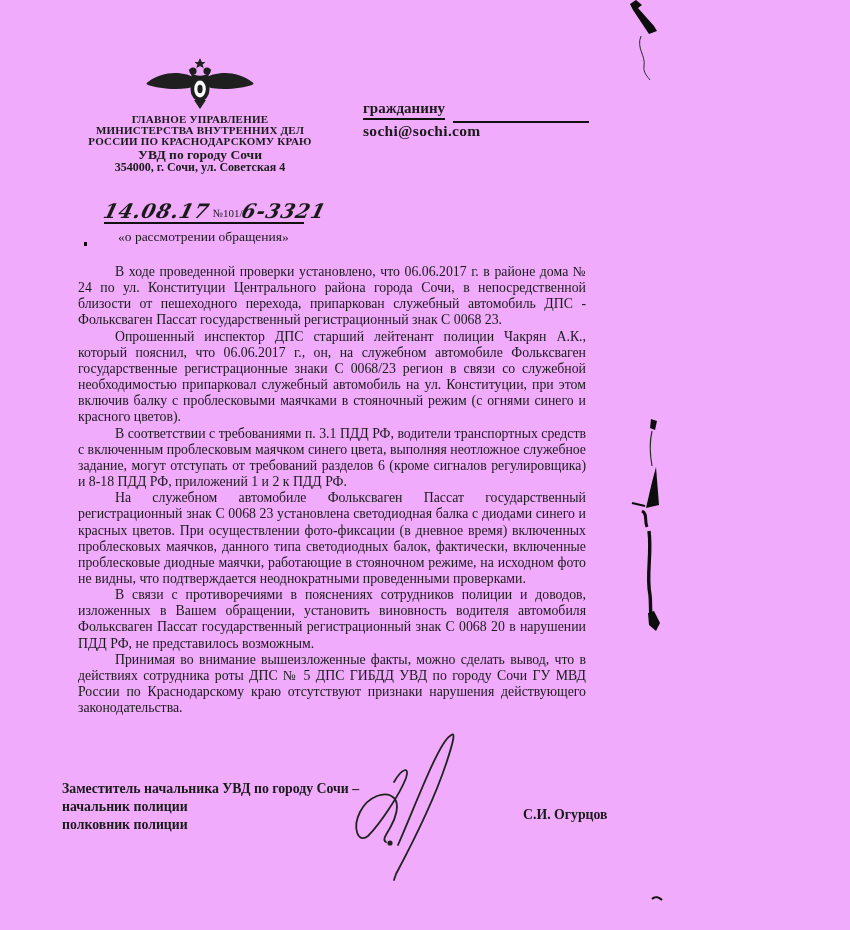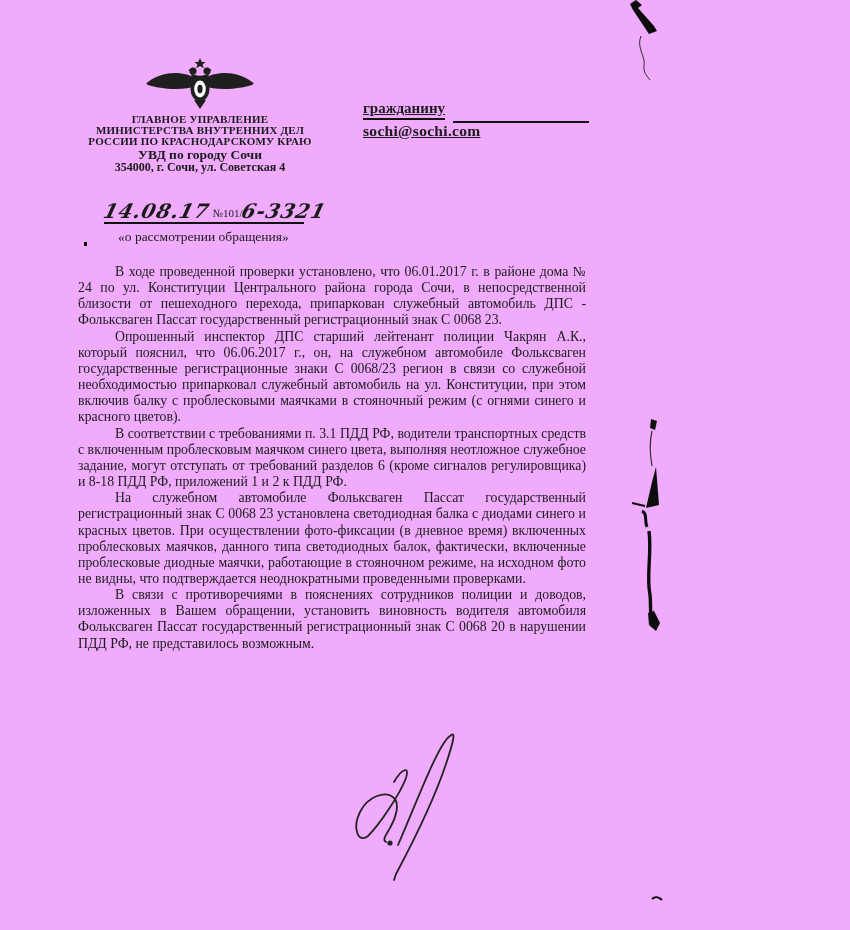--- a/index.html
+++ b/index.html
@@ -35,21 +35,21 @@
     font-style:italic;font-weight:bold;font-size:20px;line-height:22px;
     transform:skewX(-14deg);
     letter-spacing:1px;
   }
   .ref-printed{font-size:11px;font-weight:normal;line-height:15px;margin:0 0 1px 3px;}
   .subject{
     position:absolute;left:118px;top:229px;
     font-size:13.5px;white-space:nowrap;
   }
   
-  .recipient{position:absolute;left:363px;top:99px;width:226px;text-decoration:underline;}
+  .recipient{position:absolute;left:363px;top:99px;width:226px;}
   .recipient-row1{display:flex;align-items:flex-end;}
   .recipient-salutation{
     font-weight:bold;font-size:15px;line-height:18px;
     border-bottom:2.5px solid #111;padding-bottom:1px;white-space:nowrap;
   }
   .recipient-blank{
     flex:1;border-bottom:2.5px solid #111;height:14px;margin-left:8px;
     transform:translateY(3px);
   }
   .recipient-email{font-weight:bold;font-size:15.5px;line-height:17px;margin-top:2px;letter-spacing:.3px;}
@@ -109,27 +109,34 @@
 
   <div class="recipient">
     <div class="recipient-row1">
       <span class="recipient-salutation">гражданину</span>
       <span class="recipient-blank"></span>
     </div>
     <div class="recipient-email">sochi@sochi.com</div>
   </div>
 
   <div class="body-text">
-    <p>В ходе проведенной проверки установлено, что 06.01.2017 г. в районе дома № 24 по ул. Конституции Центрального района города Сочи, в непосредственной близости от пешеходного перехода, припаркован служебный автомобиль ДПС - Фольксваген Пассат государственный регистрационный знак С 0068 23.</p>
+    <p>В ходе проведенной проверки установлено, что 06.06.2017 г. в районе дома № 24 по ул. Конституции Центрального района города Сочи, в непосредственной близости от пешеходного перехода, припаркован служебный автомобиль ДПС - Фольксваген Пассат государственный регистрационный знак С 0068 23.</p>
     <p>Опрошенный инспектор ДПС старший лейтенант полиции Чакрян А.К., который пояснил, что 06.06.2017 г., он, на служебном автомобиле Фольксваген государственные регистрационные знаки С 0068/23 регион в связи со служебной необходимостью припарковал служебный автомобиль на ул. Конституции, при этом включив балку с проблесковыми маячками в стояночный режим (с огнями синего и красного цветов).</p>
     <p>В соответствии с требованиями п. 3.1 ПДД РФ, водители транспортных средств с включенным проблесковым маячком синего цвета, выполняя неотложное служебное задание, могут отступать от требований разделов 6 (кроме сигналов регулировщика) и 8-18 ПДД РФ, приложений 1 и 2 к ПДД РФ.</p>
     <p>На служебном автомобиле Фольксваген Пассат государственный регистрационный знак С 0068 23 установлена светодиодная балка с диодами синего и красных цветов. При осуществлении фото-фиксации (в дневное время) включенных проблесковых маячков, данного типа светодиодных балок, фактически, включенные проблесковые диодные маячки, работающие в стояночном режиме, на исходном фото не видны, что подтверждается неоднократными проведенными проверками.</p>
     <p>В связи с противоречиями в пояснениях сотрудников полиции и доводов, изложенных в Вашем обращении, установить виновность водителя автомобиля Фольксваген Пассат государственный регистрационный знак С 0068 20 в нарушении ПДД РФ, не представилось возможным.</p>
+    <p>Принимая во внимание вышеизложенные факты, можно сделать вывод, что в действиях сотрудника роты ДПС № 5 ДПС ГИБДД УВД по городу Сочи ГУ МВД России по Краснодарскому краю отсутствуют признаки нарушения действующего законодательства.</p>
   </div>
 
+  <div class="sign-block">
+    <div class="sign-pos">Заместитель начальника УВД по городу Сочи –</div>
+    <div class="sign-pos">начальник полиции</div>
+    <div class="sign-pos">полковник полиции</div>
+    <div class="sign-name">С.И. Огурцов</div>
+  </div>
 
   <svg class="signature-svg" width="130" height="170" viewBox="0 0 130 170">
     <g fill="none" stroke="#222" stroke-width="1.8" stroke-linecap="round">
       <path d="M48,58 C56,44 64,42 60,54 C54,70 34,100 22,112 C12,120 6,104 14,88 C22,72 40,66 48,74 C54,80 50,94 44,104 C40,111 36,116 40,118"></path>
       <path d="M52,121 C70,80 92,20 104,12 C110,6 108,16 100,40 C88,76 66,120 50,150 L48,156"></path>
     </g>
     <circle cx="44" cy="119" r="2.6" fill="#222"></circle>
   </svg>
 
   <svg class="artifacts" width="850" height="930" viewBox="0 0 850 930">

